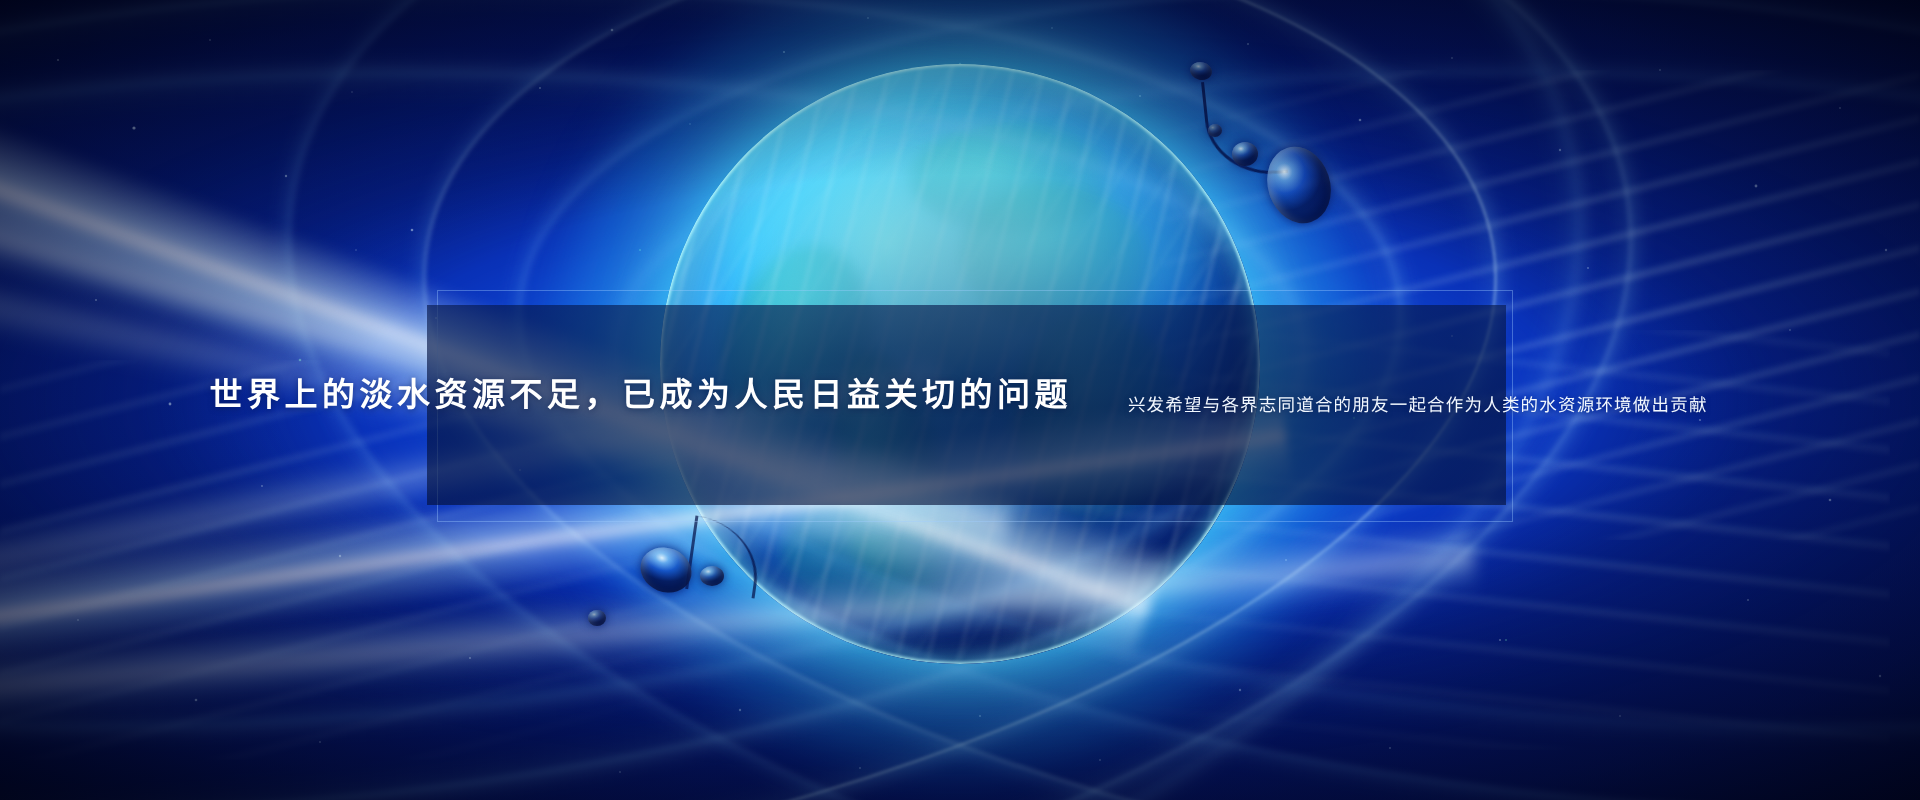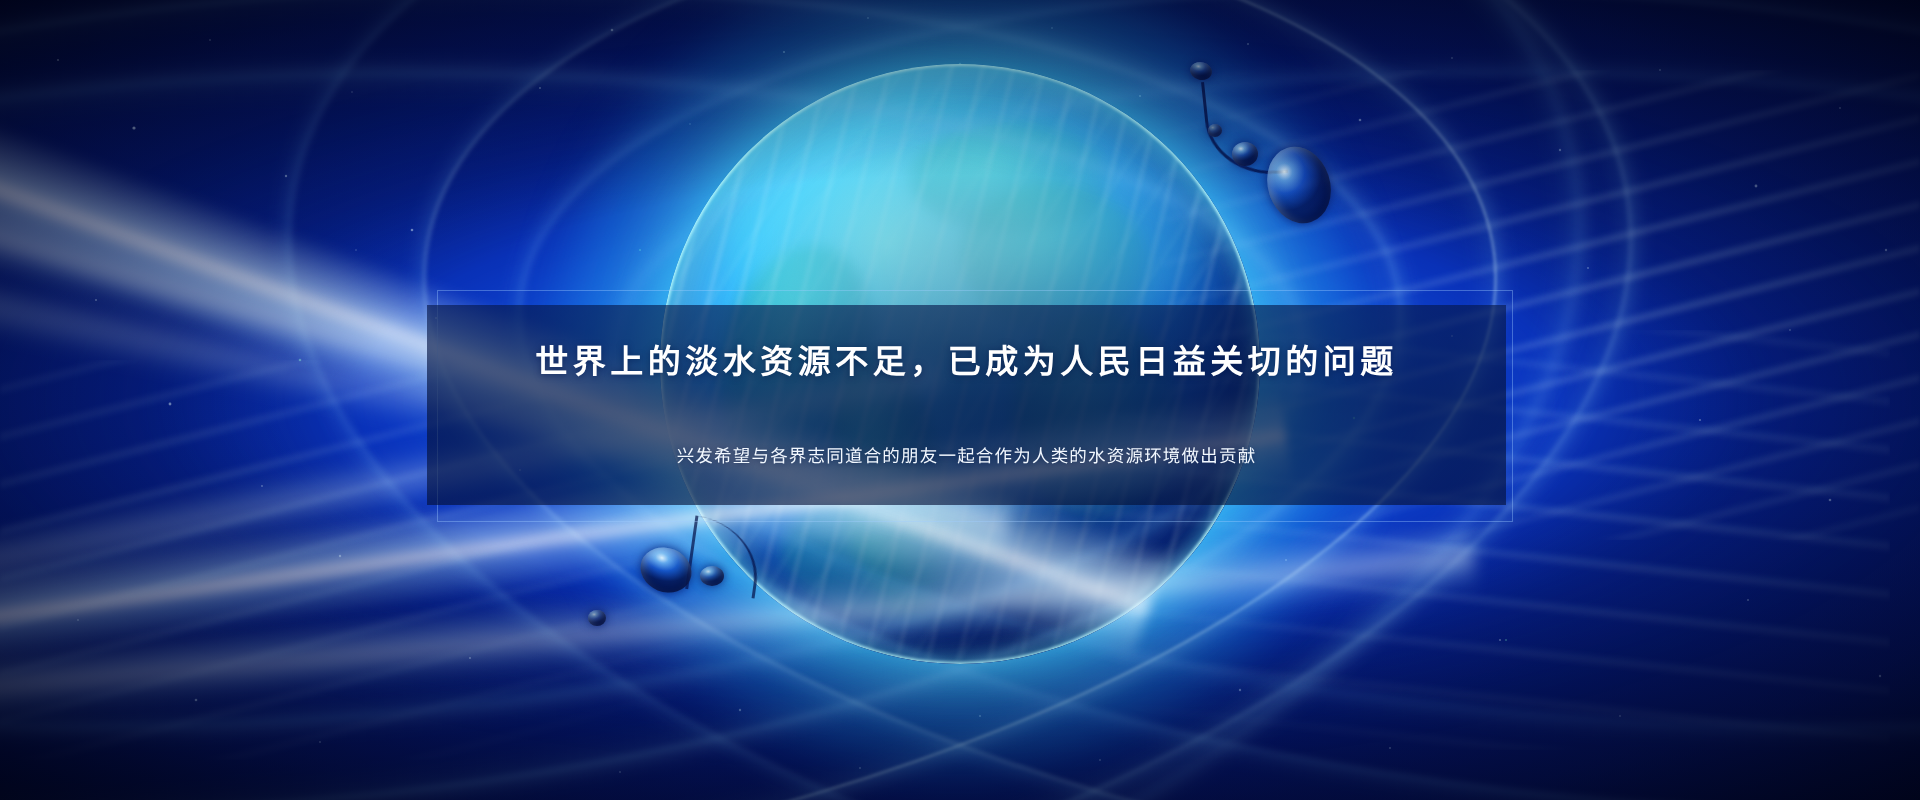--- a/index.html
+++ b/index.html
@@ -390,42 +390,42 @@
     left: 427px;
     top: 305px;
     width: 1079px;
     height: 200px;
     background: linear-gradient(180deg,
       rgba(5,22,72,0.62) 0%,
       rgba(4,18,62,0.68) 50%,
       rgba(3,14,52,0.62) 100%);
     box-sizing: border-box;
     display: flex;
-    flex-direction: column;
+    flex-direction: row;
     align-items: center;
     justify-content: center;
     gap: 40px;
   }
   .headline {
     color: #ffffff;
     font-size: 33px;
     font-weight: bold;
     letter-spacing: 4.5px;
     line-height: 1.3;
     margin: 0 0 20px 0;
     white-space: nowrap;
     text-shadow: 0 1px 6px rgba(0,20,70,0.55);
   }
   .subhead {
     color: #f2f8ff;
     font-size: 17.5px;
     font-weight: normal;
     letter-spacing: 1.2px;
     line-height: 1.4;
-    margin: 0;
+    margin: 16px;
     white-space: nowrap;
     text-shadow: 0 1px 5px rgba(0,20,70,0.5);
   }
 </style>
 </head>
 <body>
 
 <div class="stage">
 
   <div class="bg-base"></div>

